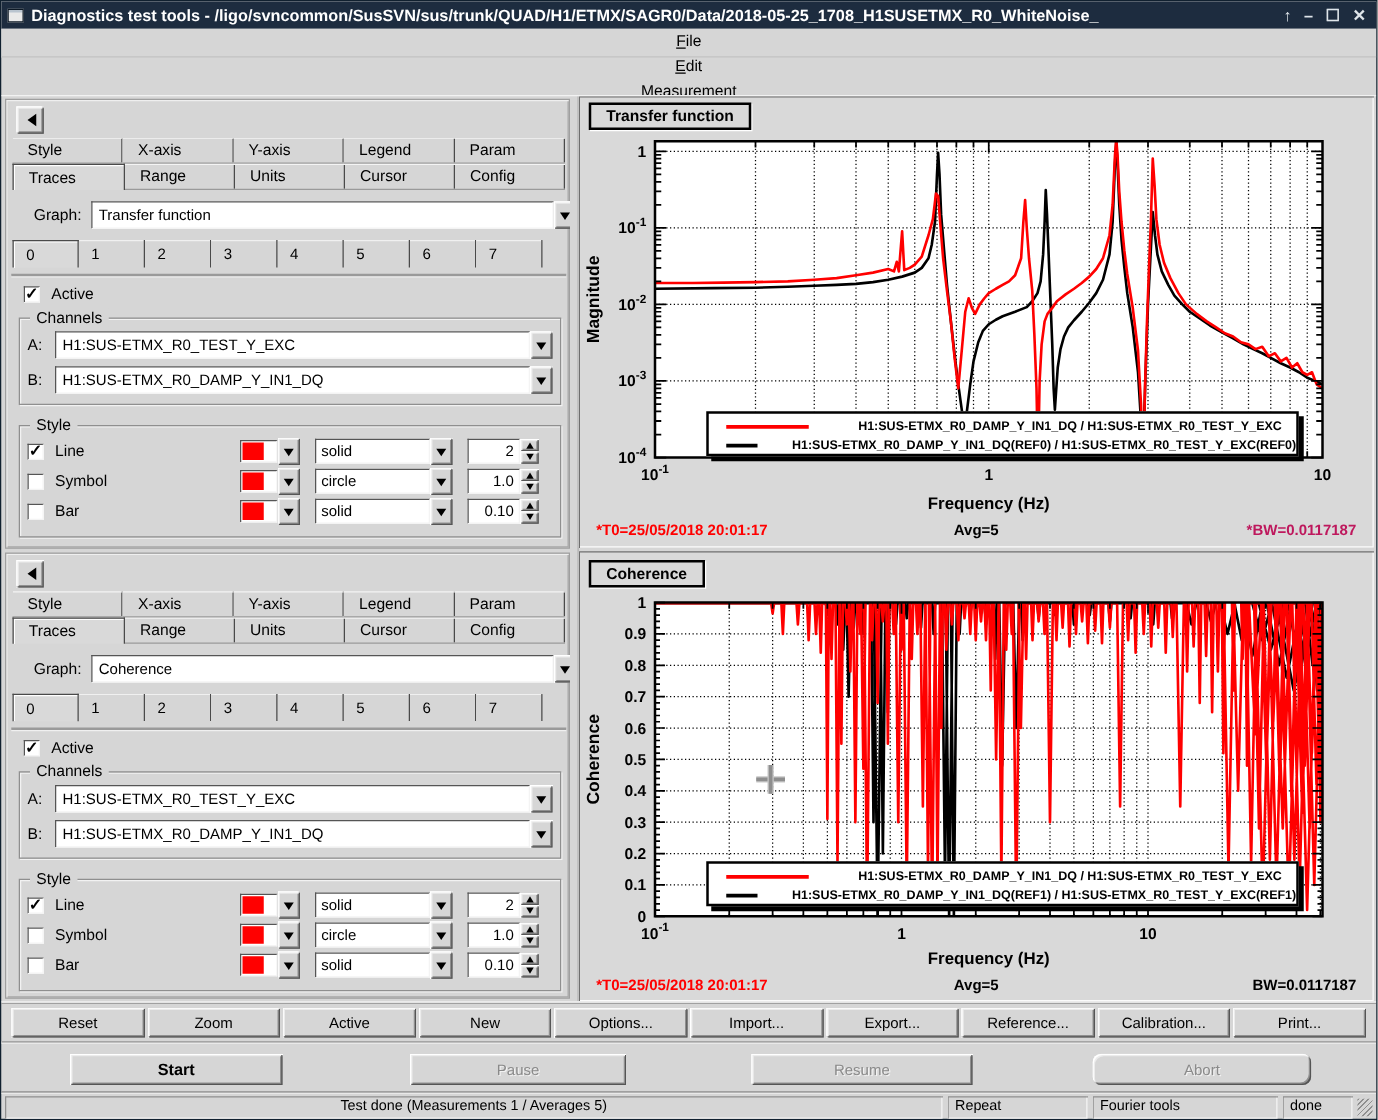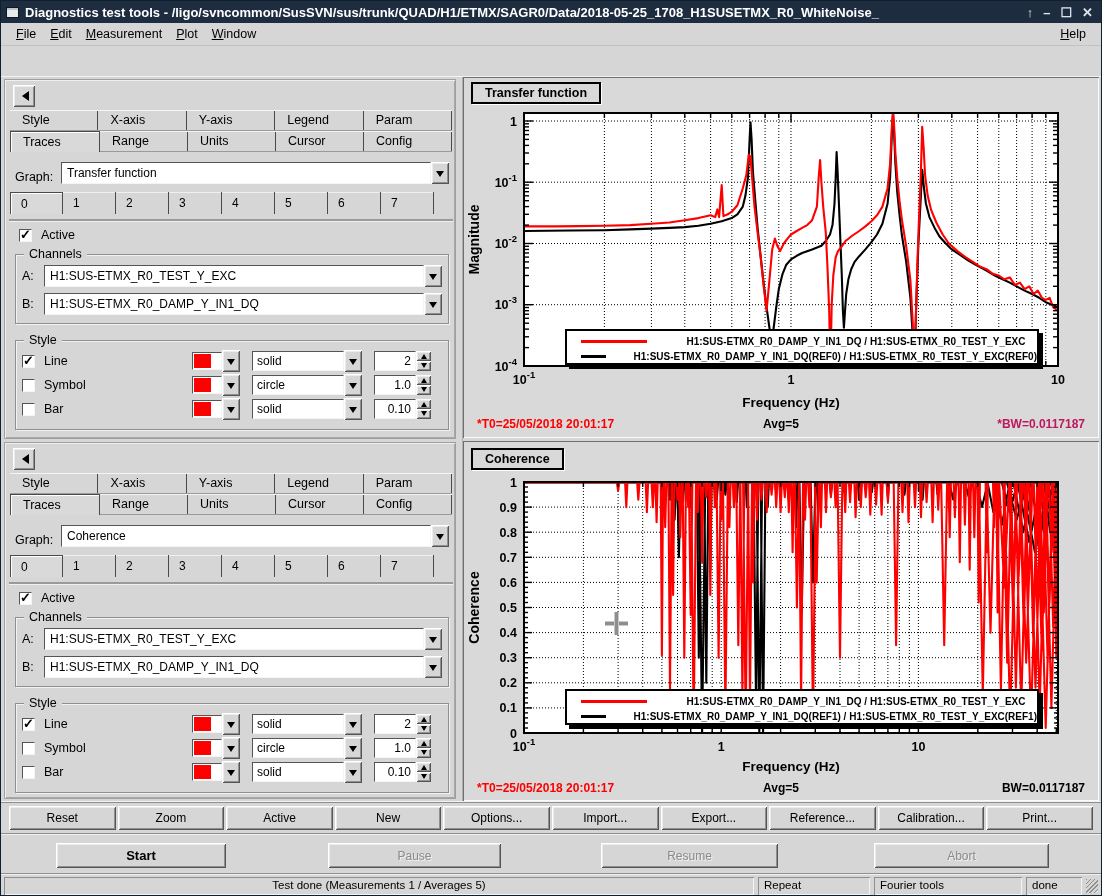--- a/index.html
+++ b/index.html
@@ -8,21 +8,21 @@
   #window { position:relative; width:1102px; height:896px; background:#d6d6d6; overflow:hidden; border:1px solid #10202f; }
 
   
   .titlebar { position:absolute; left:0; top:0; width:100%; height:22px; background:#1d2c3f; color:#fff; display:flex; align-items:center; }
   .app-icon { width:13px; height:11px; background:#e9e9e9; border:1px solid #0c1824; margin:0 6px 0 5px; box-shadow:inset 0 2px 0 #b9c4cf; }
   .title-text { font-size:13px; font-weight:bold; white-space:nowrap; overflow:hidden; flex:1; }
   .win-btns { display:flex; gap:10px; margin:0 8px 0 6px; font-size:13px; font-weight:bold; color:#dfe5ea; }
   .win-btns span { cursor:default; }
 
   
-  .menubar { position:absolute; left:0; top:22px; width:100%; height:23px; background:#d6d6d6; display:flex; align-items:center; padding:0 8px; border-bottom:1px solid #c2c2c2; }
+  .menubar { position:absolute; left:0; top:22px; width:100%; height:23px; background:#d6d6d6; display:flex; align-items:center; padding:0 8px; border-bottom:1px solid #c2c2c2;flex-direction:column; }
   .menu-item { display:inline-block; font-size:12.5px; color:#000; padding:3px 7px; }
   .menu-item::first-letter { text-decoration:underline; }
   .menu-help { margin-left:auto; }
 
   
   .main-tabs { position:absolute; left:0; top:45px; width:100%; height:31px; padding-left:8px; }
   .mtab { position:relative; display:inline-block; font-size:12.5px; padding:6px 0 5px; width:86px; text-align:center; color:#000; top:4px;
           border-right:1px solid #4a4a4a; box-shadow:inset 0 1px 0 #f4f4f4; background:#d6d6d6; }
   .mtab.active { top:0; padding:8px 0 9px; width:96px; font-weight:normal; z-index:3; background:#d9d9d9;
           border:1px solid #4a4a4a; border-bottom:none; box-shadow:inset 1px 1px 0 #ffffff, inset -1px 0 0 #8a8a8a; }
@@ -34,21 +34,21 @@
   .btn { display:flex; align-items:center; justify-content:center; font-size:12px; color:#000; cursor:default; }
   .btn.disabled { color:#8a8a8a; text-shadow:1px 1px 0 #f2f2f2; }
 
   
   .control-panel { position:absolute; left:3px; width:452px; background:#d6d6d6; border:1px solid #9f9f9f; box-shadow:inset 1px 1px 0 #efefef, inset -1px -1px 0 #a8a8a8; }
   .back-btn { position:absolute; left:8px; top:5px; width:22px; height:22px; }
   .tri-left { width:0; height:0; border:5px solid transparent; border-right:7px solid #000; margin-right:3px; }
   .prop-tabs { position:absolute; left:5px; width:442px; height:21px; display:flex; }
   .ptab { flex:1; font-size:12.5px; padding:3px 0 0 12px; box-shadow:inset 0 1px 0 #f4f4f4, inset -1px 0 0 #4a4a4a; border-bottom:1px solid #9a9a9a; background:#d6d6d6; }
   .ptab.active { border:1px solid #4a4a4a; border-bottom:none; box-shadow:inset 1px 1px 0 #ffffff; background:#d9d9d9; }
-  .graph-row { position:absolute; left:10px; width:434px; height:24px; display:flex; align-items:flex-end; }
+  .graph-row { position:absolute; left:22px; width:434px; height:24px; display:flex; align-items:center; }
   .graph-label { font-size:12.5px; width:46px; }
   .combo-field { height:22px; font-size:12px; padding:3px 5px 0; white-space:nowrap; overflow:hidden; flex:1; }
   .combo-btn { width:18px; height:22px; display:flex; align-items:center; justify-content:center; }
   .arr-down { width:0; height:0; border:4px solid transparent; border-top:6px solid #000; margin-top:5px; }
   .trace-tabs { position:absolute; left:5px; width:442px; height:22px; display:flex; }
   .ttab { width:53px; font-size:12px; padding:4px 0 0 10px; box-shadow:inset -1px 0 0 #4a4a4a, inset 0 1px 0 #f0f0f0; }
   .ttab.active { border:1px solid #4a4a4a; border-bottom:none; box-shadow:inset 1px 1px 0 #fff; background:#d9d9d9; }
   .panel-sep { position:absolute; left:4px; width:444px; height:2px; background:#9a9a9a; box-shadow:0 1px 0 #f0f0f0; }
   .check-row { position:absolute; left:14px; display:flex; align-items:center; height:16px; }
   .checkbox { width:13px; height:13px; background:#fff; border:1px solid; border-color:#555 #f4f4f4 #f4f4f4 #555; position:relative; }
@@ -89,21 +89,21 @@
   .crosshair .v { position:absolute; left:10px; top:0; width:3px; height:23px; background:#8e8e8e; box-shadow:1px 0 0 #c8c8c8, -1px 0 0 #c8c8c8; }
 
   
   .toolbar { position:absolute; left:0; top:800px; width:100%; height:32px; border-top:1px solid #f2f2f2; box-shadow:inset 0 1px 0 #8f8f8f; display:flex; gap:2px; padding:4px 8px; }
   .toolbar .btn { flex:1; height:24px; }
   .runbar { position:absolute; left:0; top:832px; width:100%; height:40px; box-shadow:inset 0 1px 0 #8f8f8f, inset 0 2px 0 #f0f0f0; }
   .runbar .btn { position:absolute; top:10px; height:25px; }
   .btn-start { left:55px; width:170px; font-weight:bold; font-size:13px; }
   .btn-pause { left:327px; width:173px; }
   .btn-resume { left:600px; width:177px; }
-  .btn-abort { left:873px; width:175px; }
+  .btn-abort { left:873px; width:175px;border-radius:7px; }
   .statusbar { position:absolute; left:0; top:872px; width:100%; height:24px; display:flex; align-items:center; padding:2px 3px; gap:4px; border-top:1px solid #8f8f8f; box-shadow:inset 0 1px 0 #f0f0f0; }
   .status-cell { height:18px; font-size:11.5px; padding:2px 6px 0; background:#d6d6d6; box-shadow:inset 1px 1px 0 #8f8f8f, inset -1px -1px 0 #f4f4f4; white-space:nowrap; overflow:hidden; }
   .cell-msg { flex:1;text-align:center; }
   .cell-repeat { width:112px; }
   .cell-tool { width:148px; }
   .cell-state { width:56px; }
   .grip { width:12px; height:14px; background:repeating-linear-gradient(135deg,#8f8f8f 0 1px,#d6d6d6 1px 3px); }
 </style>
 </head>
 <body>

